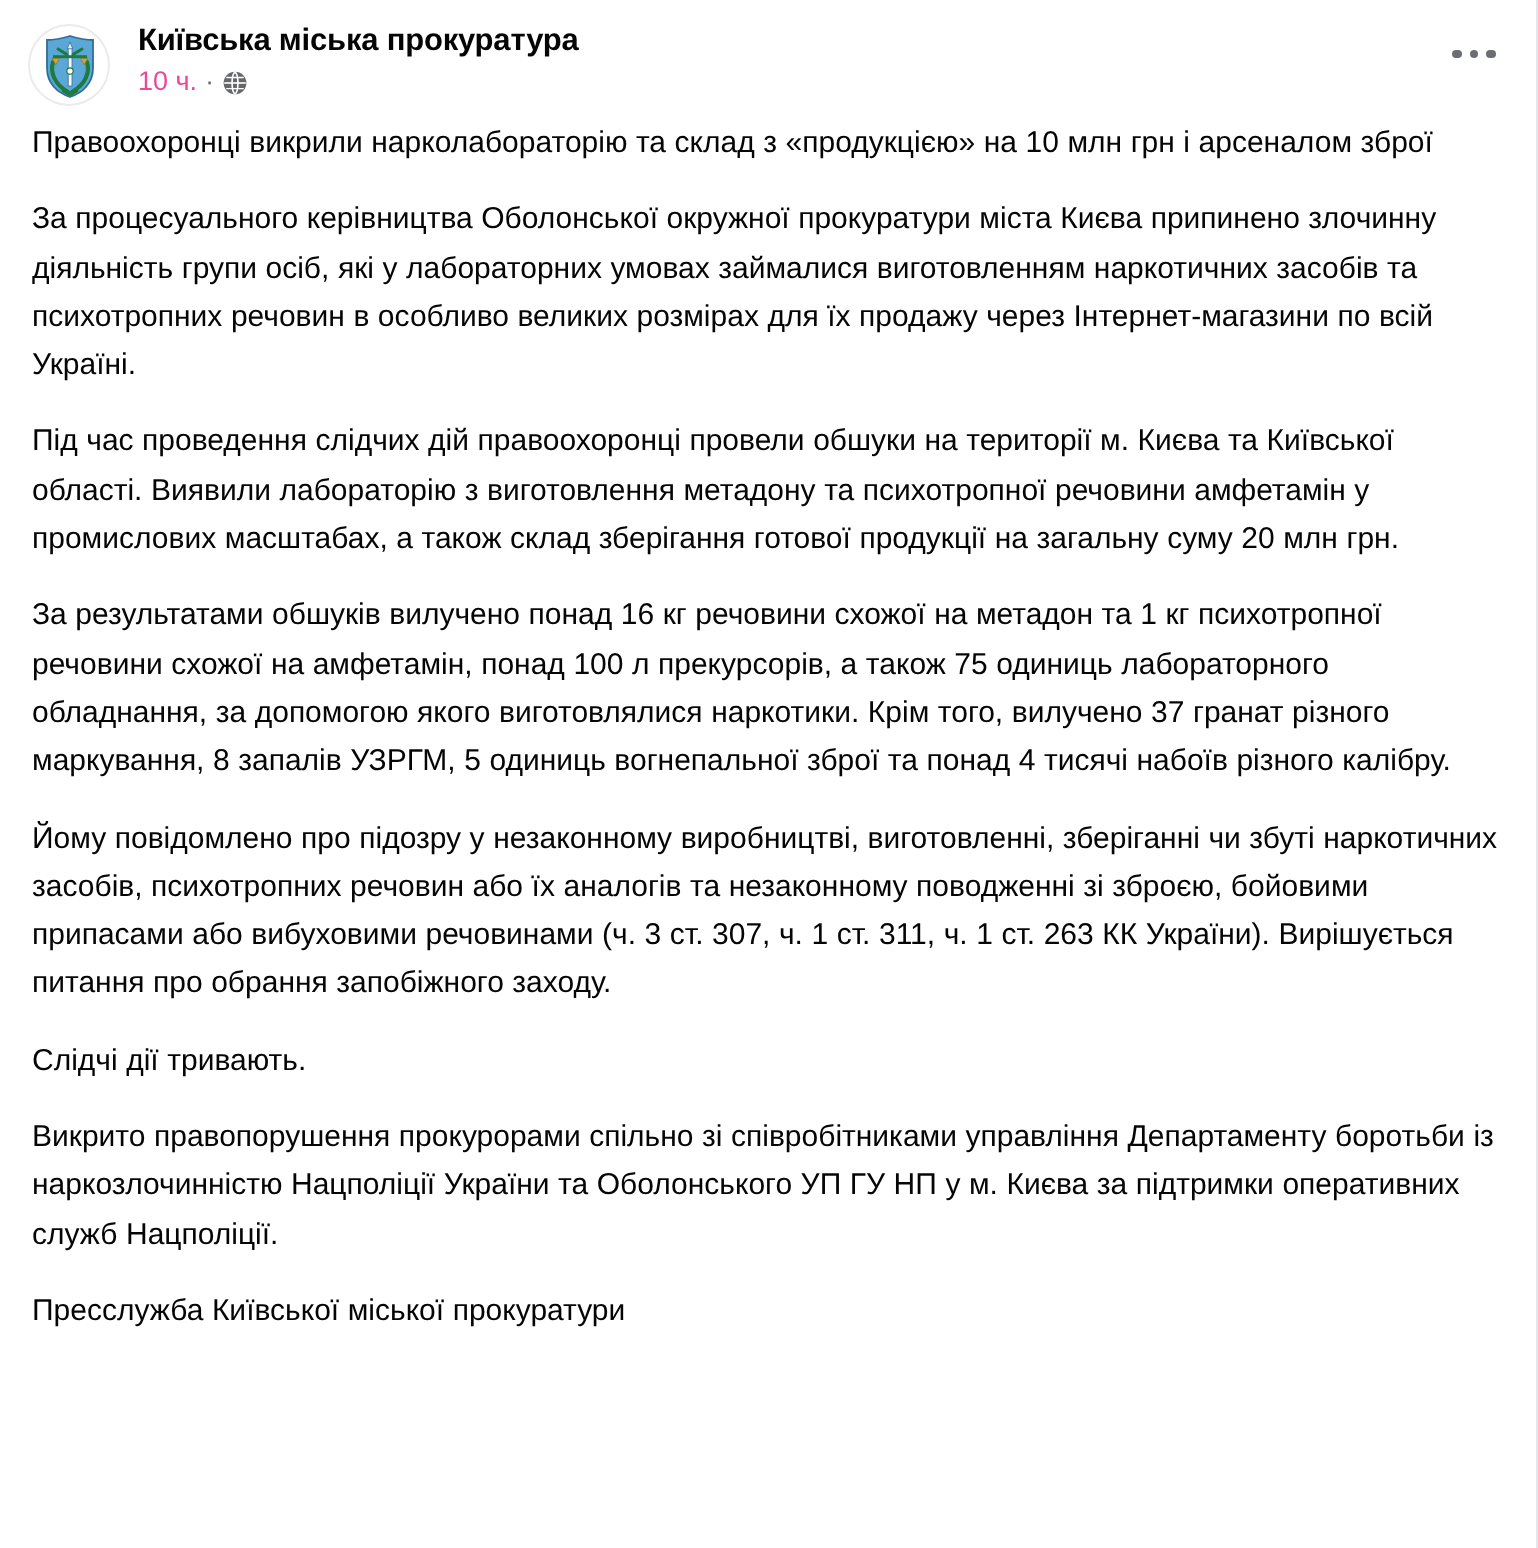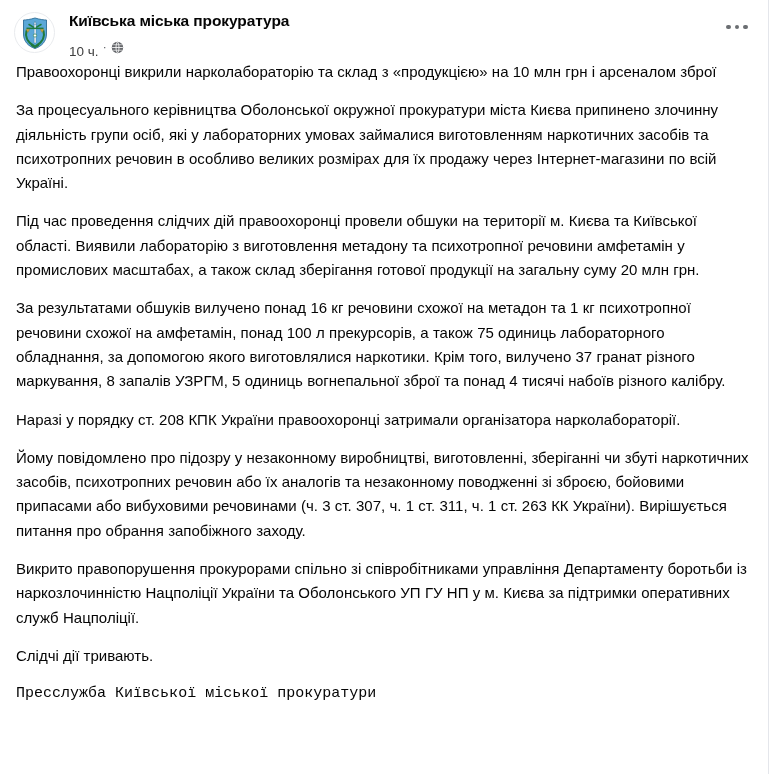--- a/index.html
+++ b/index.html
@@ -68,21 +68,21 @@
   }
 
   .meta-line {
     display: flex;
     align-items: center;
     margin-top: 3px;
     color: #65676b;
     font-size: 13.5px;
     line-height: 16px;
   }
-  .meta-time { color: #404040; margin-top: 11px; }
+  .meta-time { color: #ec4899; }
   .meta-dot {
     margin: 0 4px;
     color: #65676b;
     font-size: 13px;
   }
   .globe-icon {
     display: inline-flex;
     align-items: center;
     margin-top: 1px;
   }
@@ -113,21 +113,21 @@
     padding: 0 16px 0 16px;
     color: #050505;
     font-size: 15px;
     line-height: 24.3px;
   }
   .post-body p {
     margin: 0 0 14px 0;
     text-align: left;
     word-spacing: 0.1px;
   }
-  .post-body p:last-child { margin-bottom: 12px; font-family: Liberation Mono, monospace; }
+  .post-body p:last-child { margin-bottom: 12px; }
 </style>
 </head>
 <body>
 
 <div class="post-card">
 
   <div class="post-header">
 
     <div class="avatar">
       <span>
@@ -177,20 +177,19 @@
       <span></span>
       <span></span>
     </div>
   </div>
 
   <div class="post-body">
     <p>Правоохоронці викрили нарколабораторію та склад з «продукцією» на 10 млн грн і арсеналом зброї</p>
     <p>За процесуального керівництва Оболонської окружної прокуратури міста Києва припинено злочинну діяльність групи осіб, які у лабораторних умовах займалися виготовленням наркотичних засобів та психотропних речовин в особливо великих розмірах для їх продажу через Інтернет-магазини по всій Україні.</p>
     <p>Під час проведення слідчих дій правоохоронці провели обшуки на території м. Києва та Київської області. Виявили лабораторію з виготовлення метадону та психотропної речовини амфетамін у промислових масштабах, а також склад зберігання готової продукції на загальну суму 20 млн грн.</p>
     <p>За результатами обшуків вилучено понад 16 кг речовини схожої на метадон та 1 кг психотропної речовини схожої на амфетамін, понад 100 л прекурсорів, а також 75 одиниць лабораторного обладнання, за допомогою якого виготовлялися наркотики. Крім того, вилучено 37 гранат різного маркування, 8 запалів УЗРГМ, 5 одиниць вогнепальної зброї та понад 4 тисячі набоїв різного калібру.</p>
-    <p>Наразі у порядку ст. 208 КПК України правоохоронці затримали організатора нарколабораторії.</p>
     <p>Йому повідомлено про підозру у незаконному виробництві, виготовленні, зберіганні чи збуті наркотичних засобів, психотропних речовин або їх аналогів та незаконному поводженні зі зброєю, бойовими припасами або вибуховими речовинами (ч. 3 ст. 307, ч. 1 ст. 311, ч. 1 ст. 263 КК України). Вирішується питання про обрання запобіжного заходу.</p>
+    <p>Слідчі дії тривають.</p>
     <p>Викрито правопорушення прокурорами спільно зі співробітниками управління Департаменту боротьби із наркозлочинністю Нацполіції України та Оболонського УП ГУ НП у м. Києва за підтримки оперативних служб Нацполіції.</p>
-    <p>Слідчі дії тривають.</p>
     <p>Пресслужба Київської міської прокуратури</p>
   </div>
 
 </div>
 
 </body></html>

